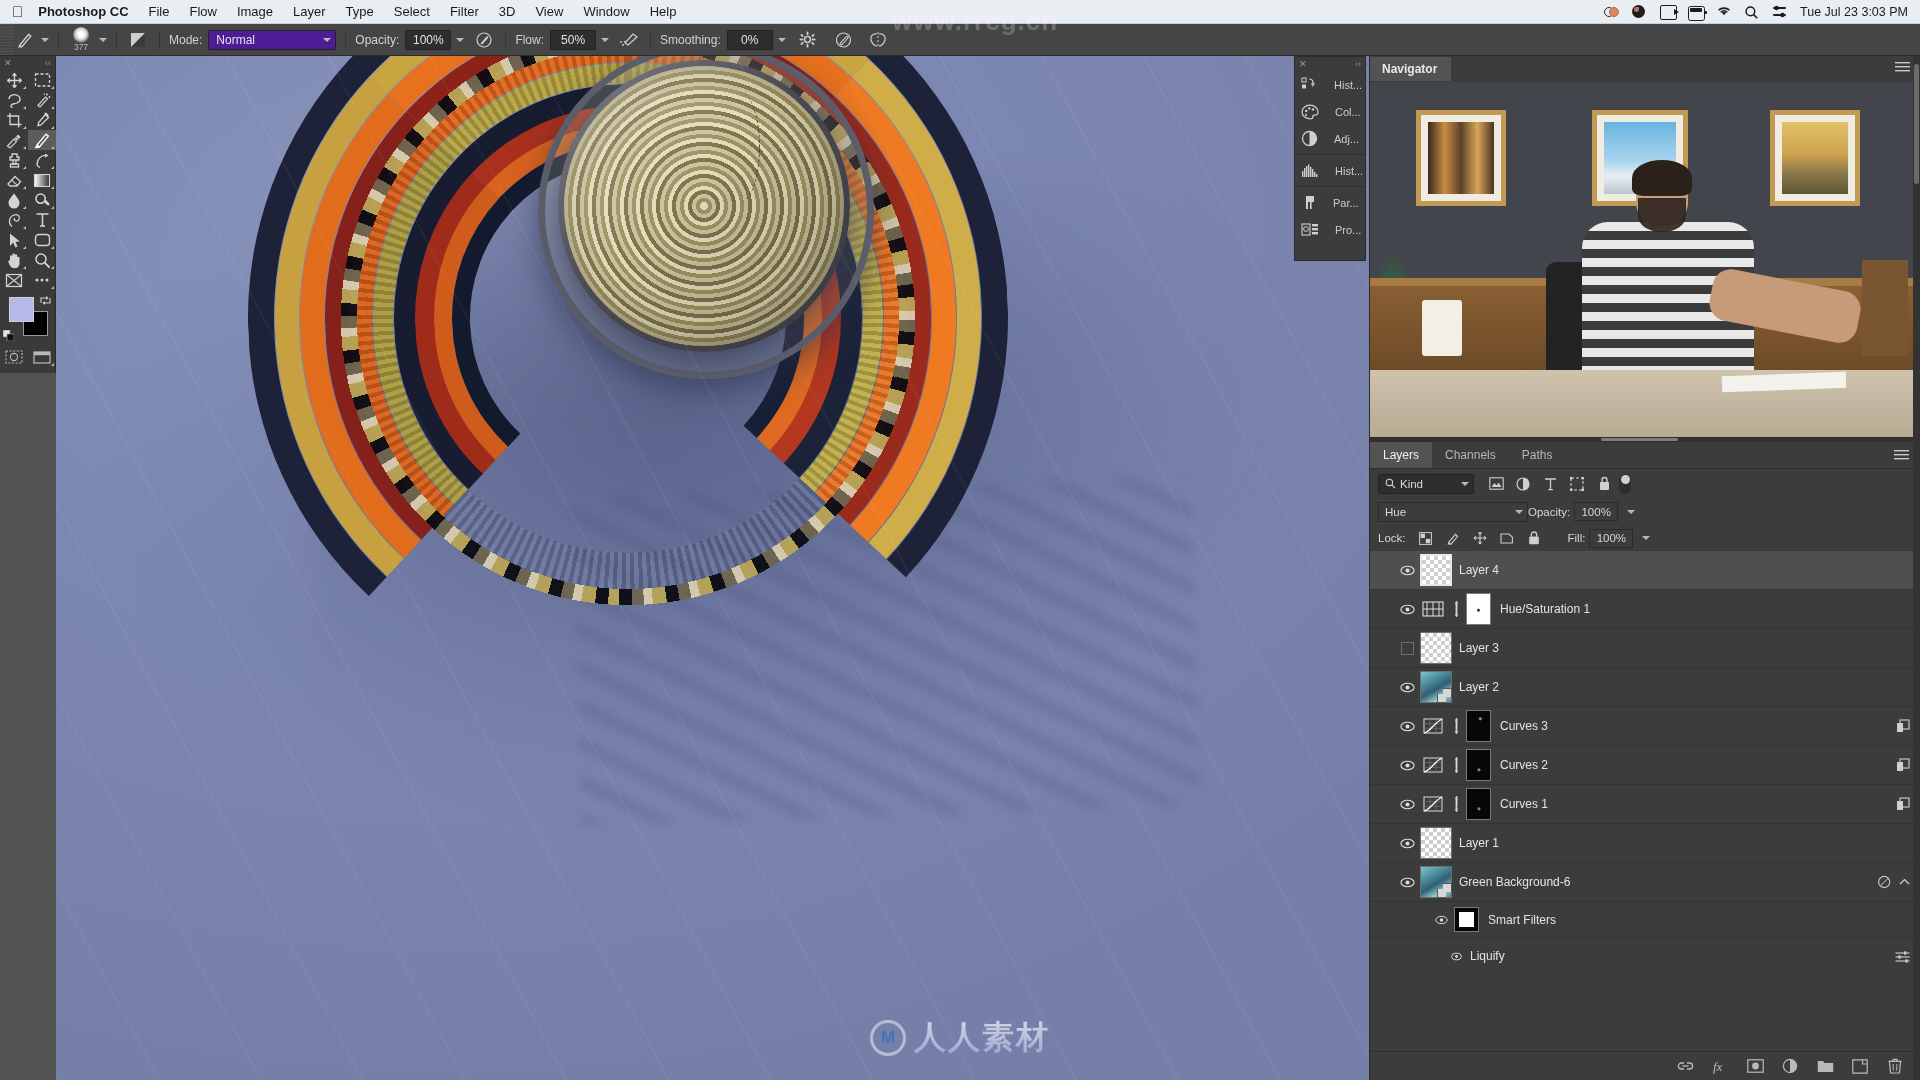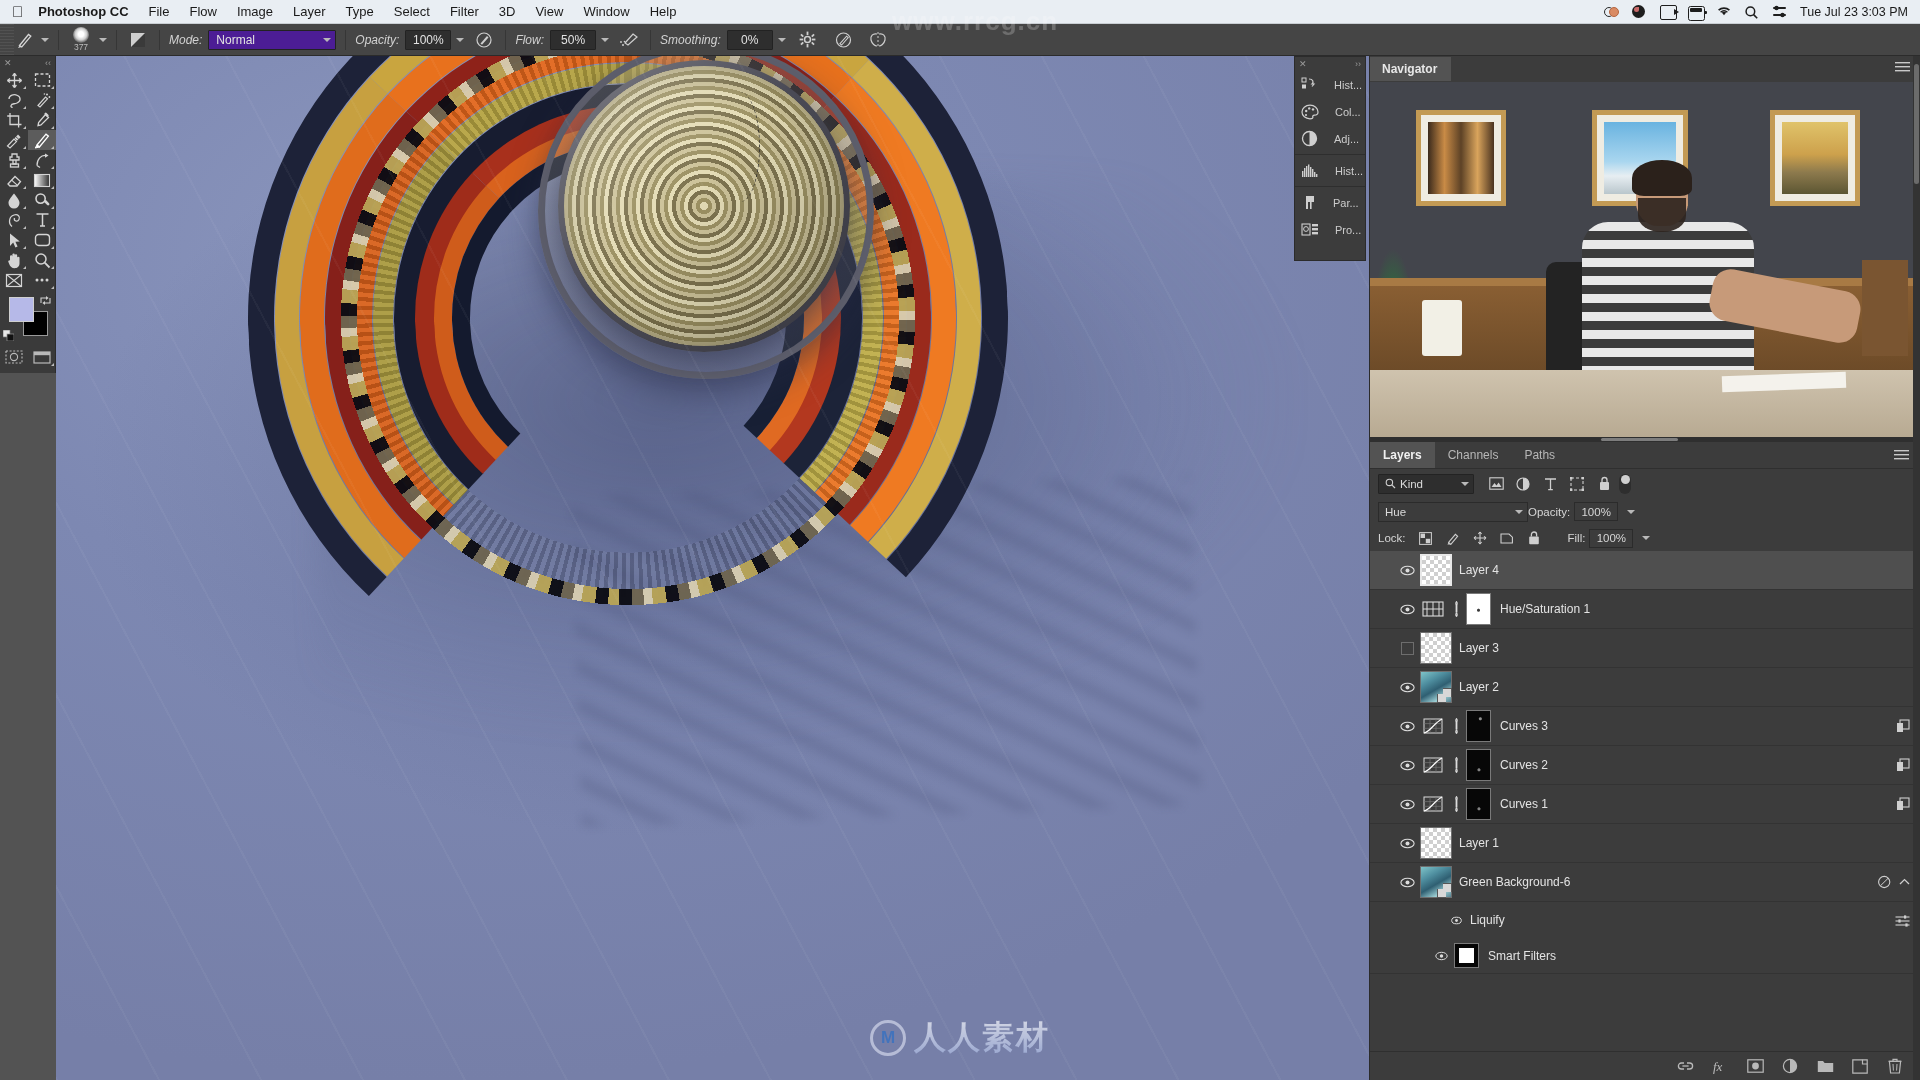--- a/index.html
+++ b/index.html
@@ -67,21 +67,21 @@
     width:26px; height:26px; display:flex; flex-direction:column;
     align-items:center; justify-content:center; position:relative;
   }
   .brush-dot {
     width:16px; height:16px; border-radius:50%;
     background:radial-gradient(circle at 50% 45%, #fff 22%, #cfcfcf 48%, rgba(140,140,140,0) 78%);
   }
   .brush-num { font-size:8.5px; color:#bdbdbd; margin-top:-1px; }
   .chev { width:0; height:0; border-left:4px solid transparent; border-right:4px solid transparent;
           border-top:4.5px solid #b9b9b9; margin-left:5px; display:inline-block; }
-  .ob-label { color:#d2d2d2; margin-right:6px; white-space:nowrap;font-style:italic; }
+  .ob-label { color:#d2d2d2; margin-right:6px; white-space:nowrap; }
   .ob-select {
     background:#4c1d95; border:1px solid #222; height:20px; min-width:128px;
     display:flex; align-items:center; justify-content:space-between;
     padding:0 4px 0 7px; color:#e2e2e2; border-radius:1px;
   }
   .ob-field {
     background:#2e2e2e; border:1px solid #222; height:20px; min-width:46px;
     display:flex; align-items:center; justify-content:center; color:#e2e2e2;
     padding:0 5px; border-radius:1px;
   }
@@ -249,21 +249,21 @@
   .desk { position:absolute; left:0; right:0; bottom:0; height:72px; background:linear-gradient(180deg,#cfc3ae 0%,#b6a890 100%); }
   .paper { position:absolute; left:352px; bottom:52px; width:124px; height:16px; background:#f4f2ec; transform:rotate(-2deg); }
   .chair { position:absolute; left:176px; top:180px; width:54px; height:130px; background:#232323; border-radius:10px 0 0 0; }
   .nav-scroll { position:absolute; left:0; right:0; bottom:0; height:5px; background:#2f2f2f; }
   .nav-scroll i { position:absolute; left:42%; width:14%; top:1px; height:3px; background:#7d7d7d; border-radius:2px; display:block; }
 
   
   .layers-panel { flex:1; background:#3c3c3c; display:flex; flex-direction:column; }
   .lp-tabs { height:27px; background:#3c3c3c; display:flex; align-items:stretch; border-bottom:1px solid #2f2f2f; }
   .lp-tab { display:flex; align-items:center; padding:0 13px; font-size:12px; color:#b7b7b7; }
-  .lp-tab.active { background:#535353; color:#f0f0f0; font-weight:bold; }
+  .lp-tab.active { background:#535353; color:#f0f0f0; font-weight:normal; }
   .lp-menu { margin-left:auto; display:flex; align-items:center; padding-right:11px; }
 
   .lp-filter { height:29px; display:flex; align-items:center; gap:0; padding:0 8px; }
   .filter-kind {
     width:96px; height:20px; background:#2e2e2e; border:1px solid #232323;
     display:flex; align-items:center; gap:4px; padding:0 4px 0 6px; border-radius:1px;
   }
   .filter-kind .t { flex:1; font-size:11.5px; color:#dadada; }
   .filt-icons { display:flex; align-items:center; gap:9px; margin-left:13px; }
   .filt-icons .fi { width:18px; height:18px; display:flex; align-items:center; justify-content:center; }
@@ -1175,20 +1175,34 @@
               </svg>
           </span>
           <span>
             <svg width="11" height="8" viewBox="0 0 11 8">
                 <path d="M1 6 L5.5 1.6 L10 6" fill="none" stroke="#cfcfcf" stroke-width="1.3"></path>
               </svg>
           </span>
         </div>
       </div>
 
+      <div class="layer-row sub">
+        <div class="sub-indent"></div>
+        <div class="eye">
+          <svg width="13" height="10" viewBox="0 0 13 10">
+              <ellipse cx="6.5" cy="5" rx="5.7" ry="3.7" fill="none" stroke="#dcdcdc" stroke-width="1"></ellipse>
+              <circle cx="6.5" cy="5" r="1.7" fill="#dcdcdc"></circle>
+            </svg>
+        </div>
+        <div class="mask black sq" style="background:#060606;position:relative;">
+          <span style="position:absolute;left:4px;top:4px;right:4px;bottom:4px;background:#fff;display:block;"></span>
+        </div>
+        <span class="layer-name">Smart Filters</span>
+      </div>
+
       <div class="layer-row sub" style="border-bottom:none;">
         <div class="sub-indent" style="width:52px;"></div>
         <div class="eye" style="width:20px;">
           <svg width="11" height="9" viewBox="0 0 11 9">
               <ellipse cx="5.5" cy="4.5" rx="4.8" ry="3.3" fill="none" stroke="#dcdcdc" stroke-width="1"></ellipse>
               <circle cx="5.5" cy="4.5" r="1.4" fill="#dcdcdc"></circle>
             </svg>
         </div>
         <span class="layer-name" style="margin-left:4px;">Liquify</span>
         <div class="row-right">
@@ -1200,34 +1214,20 @@
                   <line x1="0.5" y1="11" x2="14.5" y2="11"></line>
                 </g>
                 <g fill="#cfcfcf">
                   <rect x="9" y="1.4" width="2.2" height="3.2"></rect>
                   <rect x="3.4" y="5.4" width="2.2" height="3.2"></rect>
                   <rect x="10.4" y="9.4" width="2.2" height="3.2"></rect>
                 </g>
               </svg>
           </span>
         </div>
-      </div>
-
-      <div class="layer-row sub">
-        <div class="sub-indent"></div>
-        <div class="eye">
-          <svg width="13" height="10" viewBox="0 0 13 10">
-              <ellipse cx="6.5" cy="5" rx="5.7" ry="3.7" fill="none" stroke="#dcdcdc" stroke-width="1"></ellipse>
-              <circle cx="6.5" cy="5" r="1.7" fill="#dcdcdc"></circle>
-            </svg>
-        </div>
-        <div class="mask black sq" style="background:#060606;position:relative;">
-          <span style="position:absolute;left:4px;top:4px;right:4px;bottom:4px;background:#fff;display:block;"></span>
-        </div>
-        <span class="layer-name">Smart Filters</span>
       </div>
     </div>
 
     <div class="lp-footer">
       <span class="fb">
         <svg width="17" height="12" viewBox="0 0 17 12">
             <path d="M7 3 H4.4 A3 3 0 0 0 4.4 9 H7" fill="none" stroke="#cfcfcf" stroke-width="1.3"></path>
             <path d="M10 3 H12.6 A3 3 0 0 1 12.6 9 H10" fill="none" stroke="#cfcfcf" stroke-width="1.3"></path>
             <line x1="5.4" y1="6" x2="11.6" y2="6" stroke="#cfcfcf" stroke-width="1.3"></line>
           </svg>

